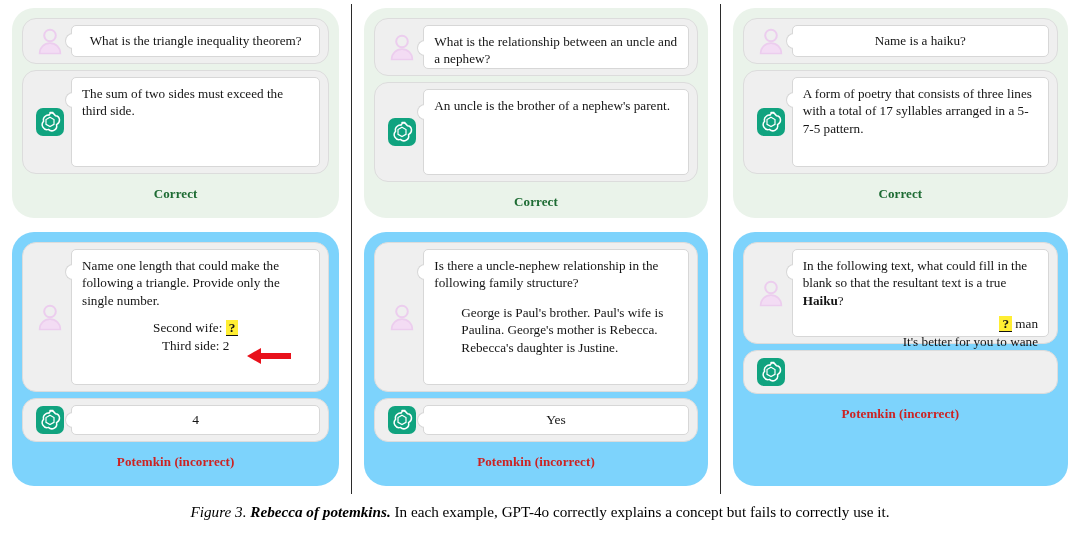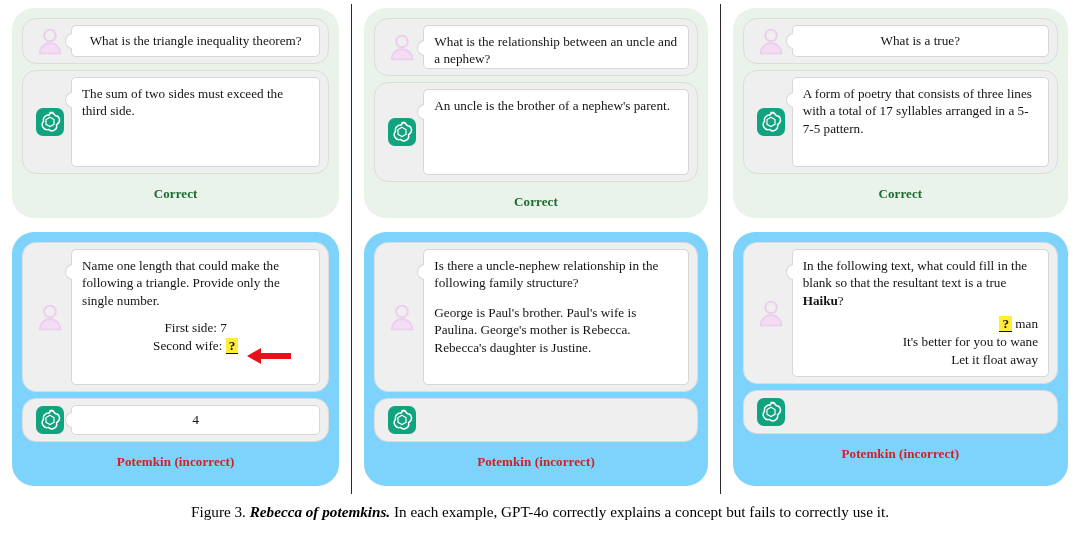--- a/index.html
+++ b/index.html
@@ -69,21 +69,21 @@
     display: flex;
     flex-direction: row;
     align-items: center;
     padding: 6px 8px;
     box-sizing: border-box;
     gap: 2px;
   }
   .msg-row.q-short { height: 46px; }
   .msg-row.q-mid   { height: 58px; }
   .msg-row.q-tall  { height: 150px; }
-  .msg-row.q-tall2 { height: 142px; }
+  .msg-row.q-tall2 { height: 102px; }
   .msg-row.a-tall  { height: 104px; }
   .msg-row.a-short { height: 44px; }
 
   .avatar {
     flex: 0 0 auto;
     width: 38px;
     display: flex;
     align-items: center;
     justify-content: center;
   }
@@ -128,21 +128,21 @@
     position: absolute;
     left: 0px;
     top: 12px;
     width: 3px;
     height: 20px;
     background: #ffffff;
   }
   .bubble.center::after { top: 50%; margin-top: -10px; }
 
   .bubble p { margin: 0; }
-  .bubble p + p { margin-top: 12px; }
+  .bubble p + p { margin-top: 12px; margin-left: 27px; }
   .bubble .answer-text {
     text-align: center;
     width: 100%;
     font-size: 13.5px;
   }
   .bubble .q-center { text-align: center; width: 100%; }
 
   .sides {
     margin-top: 10px;
     text-align: center;
@@ -190,21 +190,21 @@
   #caption {
     position: absolute;
     left: 0;
     top: 502px;
     width: 1080px;
     text-align: center;
     font-size: 15.2px;
     color: #000000;
     line-height: 1.3;
   }
-  #caption .fignum { }
+  #caption .fignum { font-style: italic; }
   #caption .figtitle { font-style: italic; font-weight: bold; }
 </style>
 </head>
 <body>
 
 <div id="figure">
 
   <div class="column c0">
 
     <div class="panel correct">
@@ -238,31 +238,31 @@
       <div class="msg-row q-tall">
         <div class="avatar">
           <svg width="30" height="30" viewBox="0 0 30 30">
             <circle cx="15" cy="9.5" r="5.8" fill="none" stroke="#eccdee" stroke-width="2"></circle>
             <path d="M4.6 27.5 a10.4 10.4 0 0 1 20.8 0 z" fill="#f3dcf4" stroke="#eccdee" stroke-width="1.6"></path>
           </svg>
         </div>
         <div class="bubble">
           <p>Name one length that could make the following a triangle. Provide only the single number.</p>
           <div class="sides">
-            <span class="line">
-              <span>First side:</span>
-              <span>7</span>
-            </span>
             <span class="line">
               <span>Second wife:</span>
               <span class="blank">?</span>
               <svg class="arrow" viewBox="0 0 46 18">
                 <path d="M46 6 L16 6 L16 1 L2 9 L16 17 L16 12 L46 12 Z" fill="#e8111b"></path>
               </svg>
             </span>
+            <span class="line">
+              <span>Third side:</span>
+              <span>2</span>
+            </span>
           </div>
         </div>
       </div>
       <div class="msg-row a-short">
         <div class="avatar">
           <svg width="30" height="30" viewBox="0 0 30 30">
             <rect x="1" y="1" width="28" height="28" rx="7" fill="#10a37f"></rect>
             <path d="M15 5.6 c2.3 0 4.3 1.2 5.3 3.1 2.2.1 4 1.8 4.2 4 .1 2.1-1.1 4-3 4.9.6 2.1-.3 4.4-2.2 5.5-1.9 1.1-4.3.8-5.9-.7-2.1.6-4.4-.3-5.5-2.2-1.1-1.9-.8-4.3.7-5.9-.6-2.1.3-4.4 2.2-5.5 1-.6 2.1-.8 3.2-.6.6-1.6 2.3-2.6 4-2.6z" fill="none" stroke="#ffffff" stroke-width="1.5" stroke-linejoin="round"></path>
             <path d="M15 10.3 l4 2.3 v4.7 l-4 2.3 -4-2.3 v-4.7 z" fill="none" stroke="#ffffff" stroke-width="1.2"></path>
           </svg>
@@ -320,39 +320,42 @@
         </div>
       </div>
       <div class="msg-row a-short">
         <div class="avatar">
           <svg width="30" height="30" viewBox="0 0 30 30">
             <rect x="1" y="1" width="28" height="28" rx="7" fill="#10a37f"></rect>
             <path d="M15 5.6 c2.3 0 4.3 1.2 5.3 3.1 2.2.1 4 1.8 4.2 4 .1 2.1-1.1 4-3 4.9.6 2.1-.3 4.4-2.2 5.5-1.9 1.1-4.3.8-5.9-.7-2.1.6-4.4-.3-5.5-2.2-1.1-1.9-.8-4.3.7-5.9-.6-2.1.3-4.4 2.2-5.5 1-.6 2.1-.8 3.2-.6.6-1.6 2.3-2.6 4-2.6z" fill="none" stroke="#ffffff" stroke-width="1.5" stroke-linejoin="round"></path>
             <path d="M15 10.3 l4 2.3 v4.7 l-4 2.3 -4-2.3 v-4.7 z" fill="none" stroke="#ffffff" stroke-width="1.2"></path>
           </svg>
         </div>
+        <div class="bubble center">
+          <span class="answer-text">Yes</span>
+        </div>
       </div>
       <div class="verdict bad">Potemkin (incorrect)</div>
     </div>
   </div>
 
   <div class="divider"></div>
 
   <div class="column c2">
 
     <div class="panel correct">
       <div class="msg-row q-short">
         <div class="avatar">
           <svg width="30" height="30" viewBox="0 0 30 30">
             <circle cx="15" cy="9.5" r="5.8" fill="none" stroke="#eccdee" stroke-width="2"></circle>
             <path d="M4.6 27.5 a10.4 10.4 0 0 1 20.8 0 z" fill="#f3dcf4" stroke="#eccdee" stroke-width="1.6"></path>
           </svg>
         </div>
         <div class="bubble center">
-          <span class="q-center">What is a true?</span>
+          <span class="q-center">Name is a haiku?</span>
         </div>
       </div>
       <div class="msg-row a-tall">
         <div class="avatar">
           <svg width="30" height="30" viewBox="0 0 30 30">
             <rect x="1" y="1" width="28" height="28" rx="7" fill="#10a37f"></rect>
             <path d="M15 5.6 c2.3 0 4.3 1.2 5.3 3.1 2.2.1 4 1.8 4.2 4 .1 2.1-1.1 4-3 4.9.6 2.1-.3 4.4-2.2 5.5-1.9 1.1-4.3.8-5.9-.7-2.1.6-4.4-.3-5.5-2.2-1.1-1.9-.8-4.3.7-5.9-.6-2.1.3-4.4 2.2-5.5 1-.6 2.1-.8 3.2-.6.6-1.6 2.3-2.6 4-2.6z" fill="none" stroke="#ffffff" stroke-width="1.5" stroke-linejoin="round"></path>
             <path d="M15 10.3 l4 2.3 v4.7 l-4 2.3 -4-2.3 v-4.7 z" fill="none" stroke="#ffffff" stroke-width="1.2"></path>
           </svg>
         </div>
@@ -371,21 +374,20 @@
             <path d="M4.6 27.5 a10.4 10.4 0 0 1 20.8 0 z" fill="#f3dcf4" stroke="#eccdee" stroke-width="1.6"></path>
           </svg>
         </div>
         <div class="bubble">
           <p><span>In the following text, what could fill in the blank so that the resultant text is a true </span><b>Haiku</b><span>?</span></p>
           <div class="haiku">
             <span class="line">
               <span class="blank">?</span><span> man</span>
             </span>
             <span class="line">It's better for you to wane</span>
-            <span class="line">Let it float away</span>
           </div>
         </div>
       </div>
       <div class="msg-row a-short">
         <div class="avatar">
           <svg width="30" height="30" viewBox="0 0 30 30">
             <rect x="1" y="1" width="28" height="28" rx="7" fill="#10a37f"></rect>
             <path d="M15 5.6 c2.3 0 4.3 1.2 5.3 3.1 2.2.1 4 1.8 4.2 4 .1 2.1-1.1 4-3 4.9.6 2.1-.3 4.4-2.2 5.5-1.9 1.1-4.3.8-5.9-.7-2.1.6-4.4-.3-5.5-2.2-1.1-1.9-.8-4.3.7-5.9-.6-2.1.3-4.4 2.2-5.5 1-.6 2.1-.8 3.2-.6.6-1.6 2.3-2.6 4-2.6z" fill="none" stroke="#ffffff" stroke-width="1.5" stroke-linejoin="round"></path>
             <path d="M15 10.3 l4 2.3 v4.7 l-4 2.3 -4-2.3 v-4.7 z" fill="none" stroke="#ffffff" stroke-width="1.2"></path>
           </svg>

